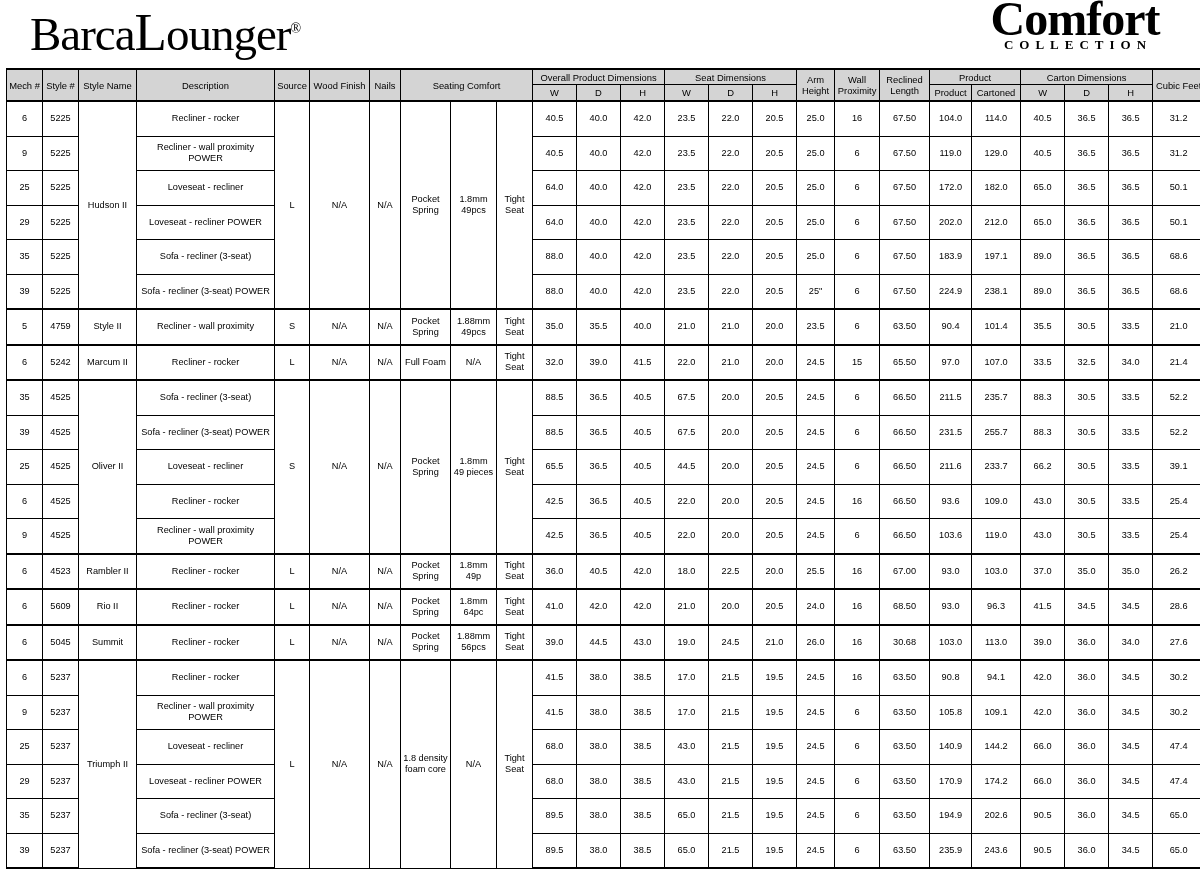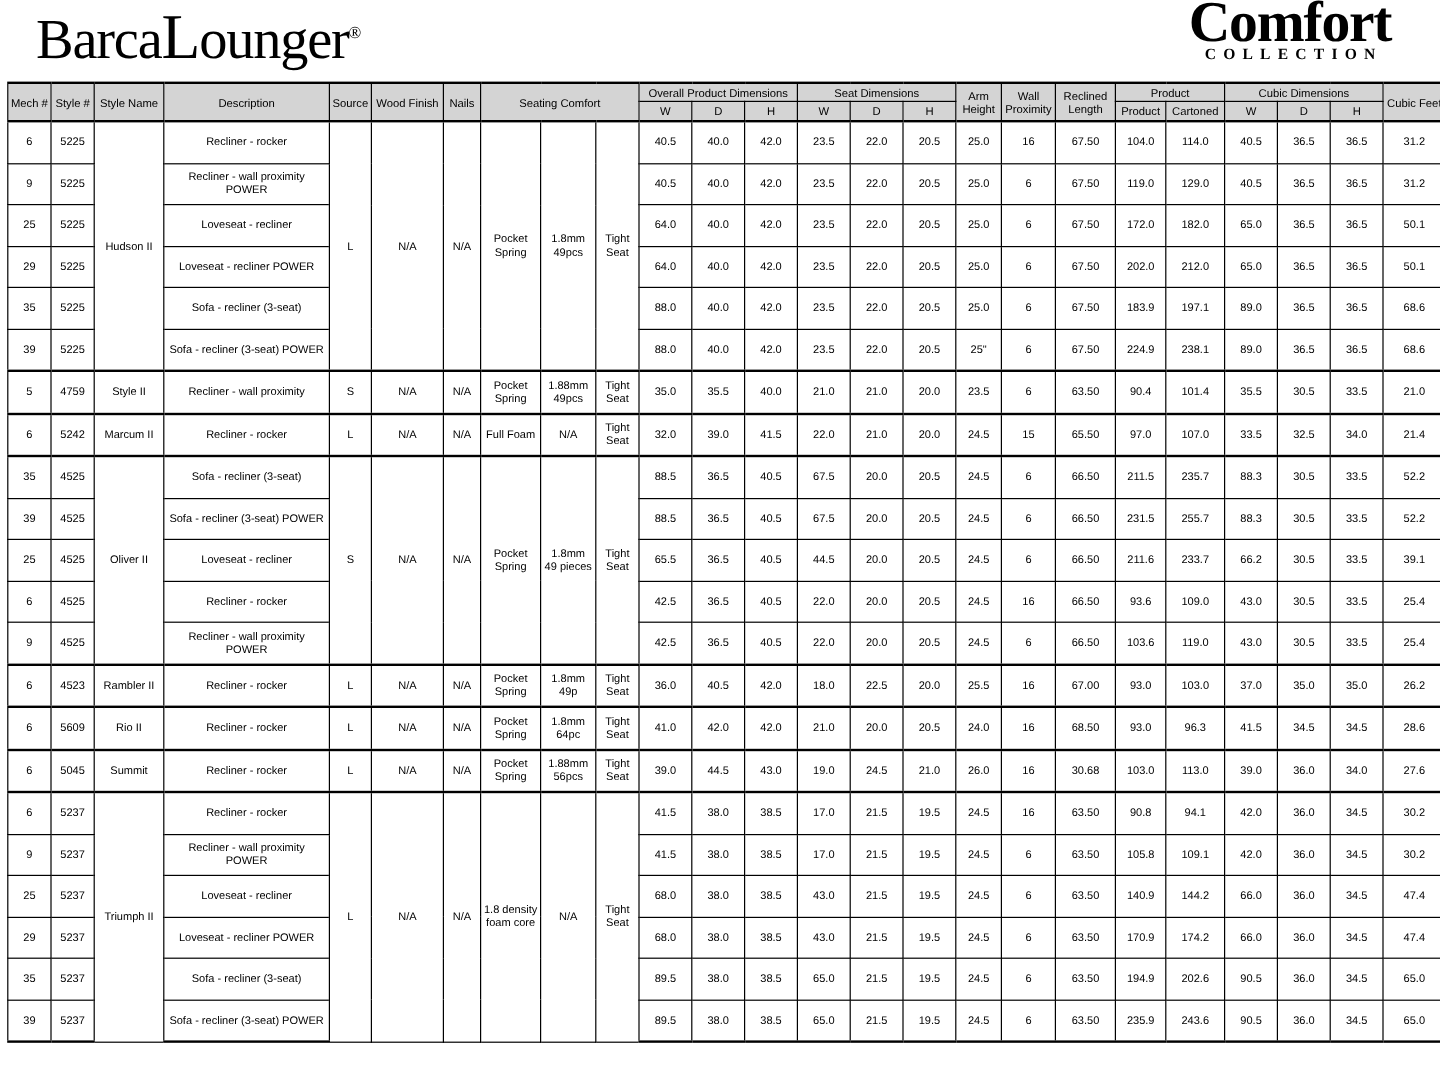--- a/index.html
+++ b/index.html
@@ -136,21 +136,21 @@
         </th>
         <th rowspan="2" class="grp outer-top">
           <div>Wall</div>
           <div>Proximity</div>
         </th>
         <th rowspan="2" class="grp outer-top">
           <div>Reclined</div>
           <div>Length</div>
         </th>
         <th colspan="2" class="grp outer-top">Product</th>
-        <th colspan="3" class="grp outer-top">Cubic Dimensions</th>
+        <th colspan="3" class="grp outer-top">Carton Dimensions</th>
         <th rowspan="2" class="grp outer-top">Cubic Feet</th>
 
       </tr>
       <tr>
         <th>W</th>
         <th>D</th>
         <th>H</th>
         <th>W</th>
         <th>D</th>
         <th>H</th>

